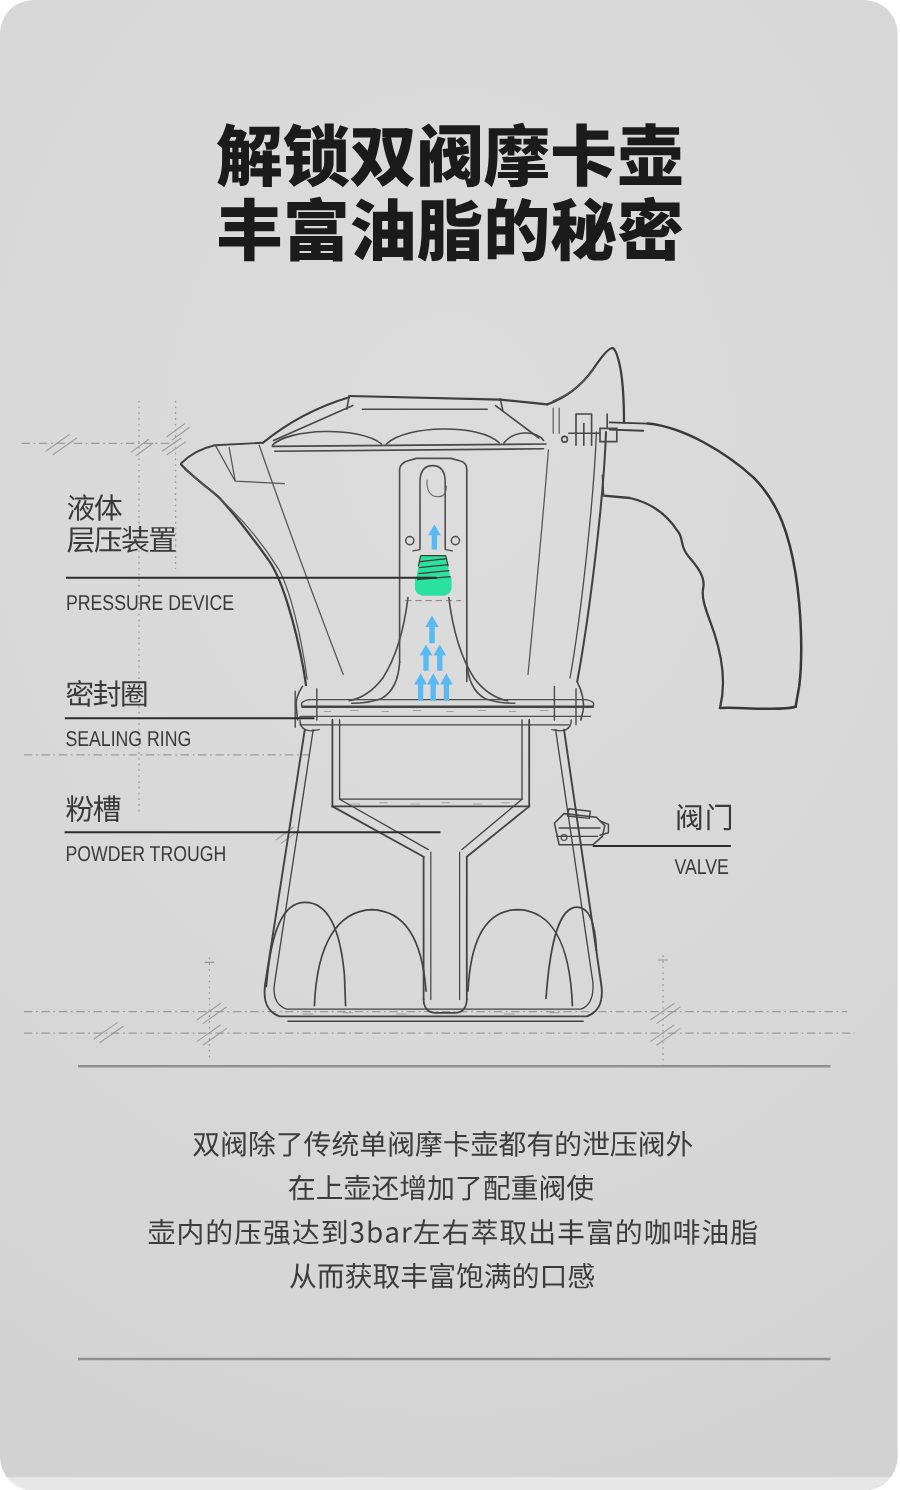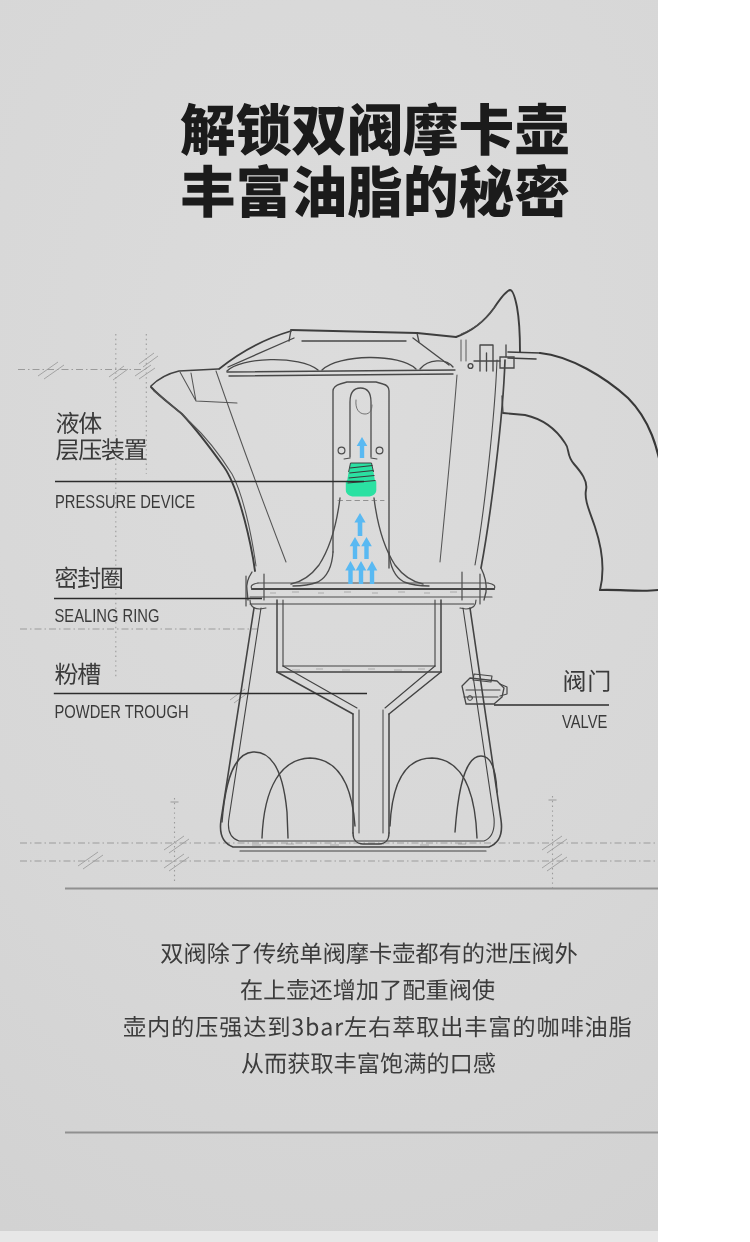--- a/index.html
+++ b/index.html
@@ -1,18 +1,18 @@
 <!DOCTYPE html>
 <html><head>
 <meta charset="utf-8">
 <style>
 html,body{margin:0;padding:0;}
-#page{position:relative;width:658px;height:1242px;overflow:hidden;
+#page{position:relative;width:748px;height:1242px;overflow:hidden;
 background:radial-gradient(120% 90% at 50% 30%, #dcdcdc 0%, #d7d7d7 55%, #d0d0d0 100%);
-font-family:"Liberation Sans",sans-serif;}
+font-family:"Liberation Sans",sans-serif;border-radius:28px;}
 #bstrip{position:absolute;left:0;top:1231px;width:750px;height:11px;background:#e7e7e7;}
 svg{position:absolute;left:0;top:0;}
 </style>
 </head>
 <body>
 <div id="page">
 <div id="bstrip"></div>
 <svg width="750" height="1242" viewBox="0 0 750 1242">
 
 <g stroke="#9b9b9b" stroke-width="1.1" fill="none" stroke-dasharray="7 3 1.5 3">

